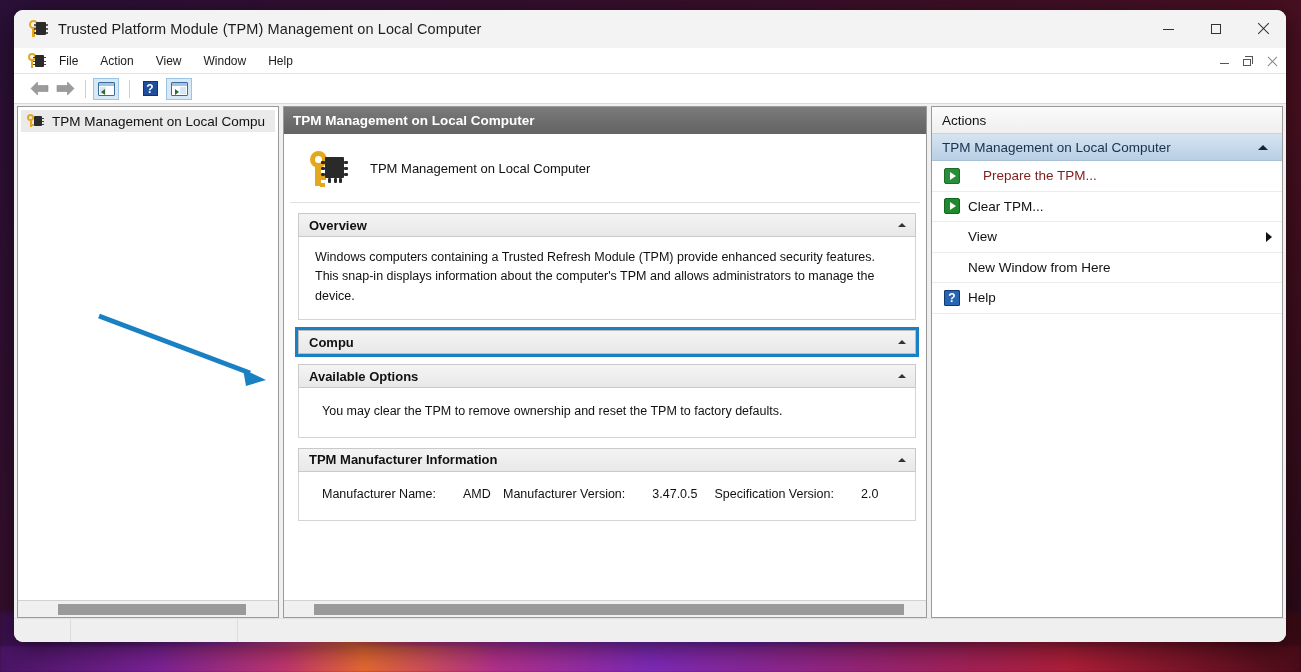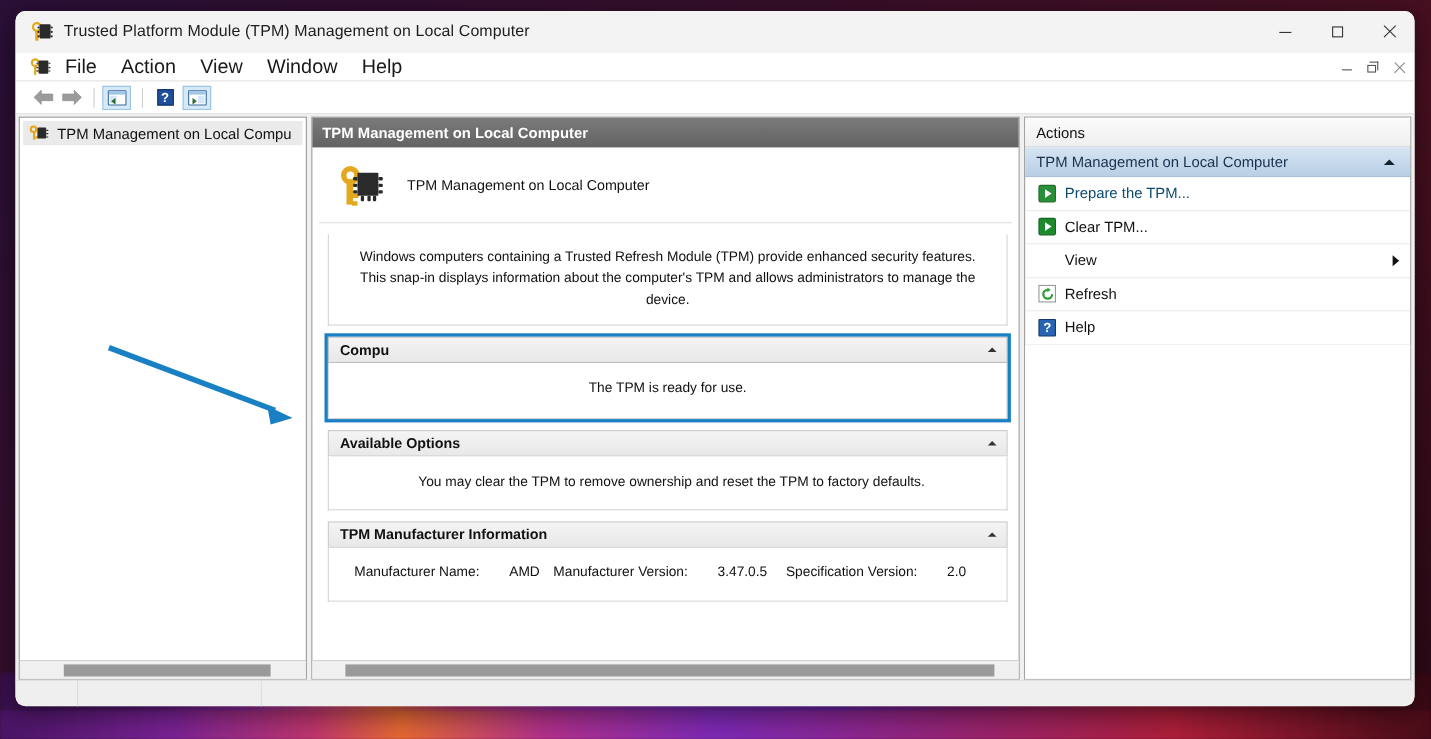--- a/index.html
+++ b/index.html
@@ -31,21 +31,21 @@
 
   
   .window {
     position: absolute;
     left: 14px; top: 10px;
     width: 1272px; height: 632px;
     background: #f3f3f3;
     border-radius: 9px;
     box-shadow: 0 6px 28px rgba(0,0,0,.55);
     overflow: hidden;
-    display: flex; flex-direction: column; text-align: center;
+    display: flex; flex-direction: column;
   }
 
   
   .titlebar {
     height: 38px; flex: none;
     background: #f3f3f3;
     display: flex; align-items: center;
     position: relative;
   }
   .titlebar-icon { margin-left: 14px; width: 20px; height: 20px; position: relative; }
@@ -74,21 +74,21 @@
   .menubar {
     height: 26px; flex: none;
     background: #fff;
     display: flex; align-items: center;
     border-bottom: 1px solid #e4e4e4;
     position: relative;
   }
   .menubar-icon { margin-left: 14px; width: 18px; height: 18px; position: relative; }
   .menu-item {
     padding: 3px 9px; margin-left: 4px;
-    font-size: 18px; color: #1a1a1a;
+    font-size: 12px; color: #1a1a1a;
   }
   .menu-item:first-of-type { margin-left: 9px; }
   .mdi-controls {
     position: absolute; right: 2px; top: 0; height: 26px;
     display: flex; align-items: center;
   }
   .mdi-btn {
     width: 24px; height: 22px;
     display: flex; align-items: center; justify-content: center;
     color: #666;
@@ -272,21 +272,21 @@
     border-right: 5px solid transparent;
     border-bottom: 5px solid #14232f;
   }
   .action-item {
     height: 30.5px;
     display: flex; align-items: center;
     padding-left: 6px;
     border-bottom: 1px solid #ececec;
     font-size: 13.5px; color: #111;
   }
-  .action-item.disabled { color: #0c4a6e; }
+  .action-item.disabled { color: #7f1d1d; gap: 15px; }
   .action-icon-slot { width: 28px; display: flex; align-items: center; justify-content: center; flex: none; }
   .action-label { margin-left: 2px; }
   .submenu-arrow {
     margin-left: auto; margin-right: 10px;
     width: 0; height: 0;
     border-top: 5px solid transparent;
     border-bottom: 5px solid transparent;
     border-left: 6px solid #111;
   }
   .ic-green {
@@ -489,29 +489,32 @@
             <span class="chip" style="left:20px;top:29px;width:2.5px;height:5px;"></span>
             <span class="chip" style="left:26px;top:29px;width:2.5px;height:5px;"></span>
             <span class="chip" style="left:31px;top:29px;width:2.5px;height:5px;"></span>
           </span>
           <div class="banner-text">
             <div class="banner-title">TPM Management on Local Computer</div>
           </div>
         </div>
 
         <div class="section">
+          <div class="section-head">
+            <span class="section-title">Overview</span>
+            <span class="chevron-up"></span>
+          </div>
           <div class="section-body">Windows computers containing a Trusted Refresh Module (TPM) provide enhanced security features. This snap-in displays information about the computer's TPM and allows administrators to manage the device.</div>
         </div>
 
         <div class="section highlighted">
           <div class="section-head">
             <span class="section-title">Compu</span>
             <span class="chevron-up"></span>
           </div>
-          <div class="section-body" style="padding-top:13px;padding-bottom:17px;">The TPM is ready for use.</div>
         </div>
 
         <div class="section">
           <div class="section-head">
             <span class="section-title">Available Options</span>
             <span class="chevron-up"></span>
           </div>
           <div class="section-body inset">You may clear the TPM to remove ownership and reset the TPM to factory defaults.</div>
         </div>
 
@@ -568,32 +571,25 @@
         </span>
         <span class="action-label">Clear TPM...</span>
       </div>
 
       <div class="action-item">
         <span class="action-icon-slot"></span>
         <span class="action-label">View</span>
         <span class="submenu-arrow"></span>
       </div>
 
-
       <div class="action-item">
-        <span class="action-icon-slot">
-          <span class="ic-refresh">
-            <svg width="13" height="13" viewBox="0 0 13 13">
-              <path d="M10.5 6.5 A4 4 0 1 1 6.5 2.5" fill="none" stroke="#2f9e37" stroke-width="2.1"></path>
-              <path d="M6.2 0.3 L9.2 2.6 L6.0 4.6 Z" fill="#2f9e37"></path>
-            </svg>
-          </span>
-        </span>
-        <span class="action-label">Refresh</span>
-      </div>
+        <span class="action-icon-slot"></span>
+        <span class="action-label">New Window from Here</span>
+      </div>
+
 
       <div class="action-item">
         <span class="action-icon-slot">
           <span class="ic-help">?</span>
         </span>
         <span class="action-label">Help</span>
       </div>
 
       <div class="actions-spacer"></div>
     </div>

